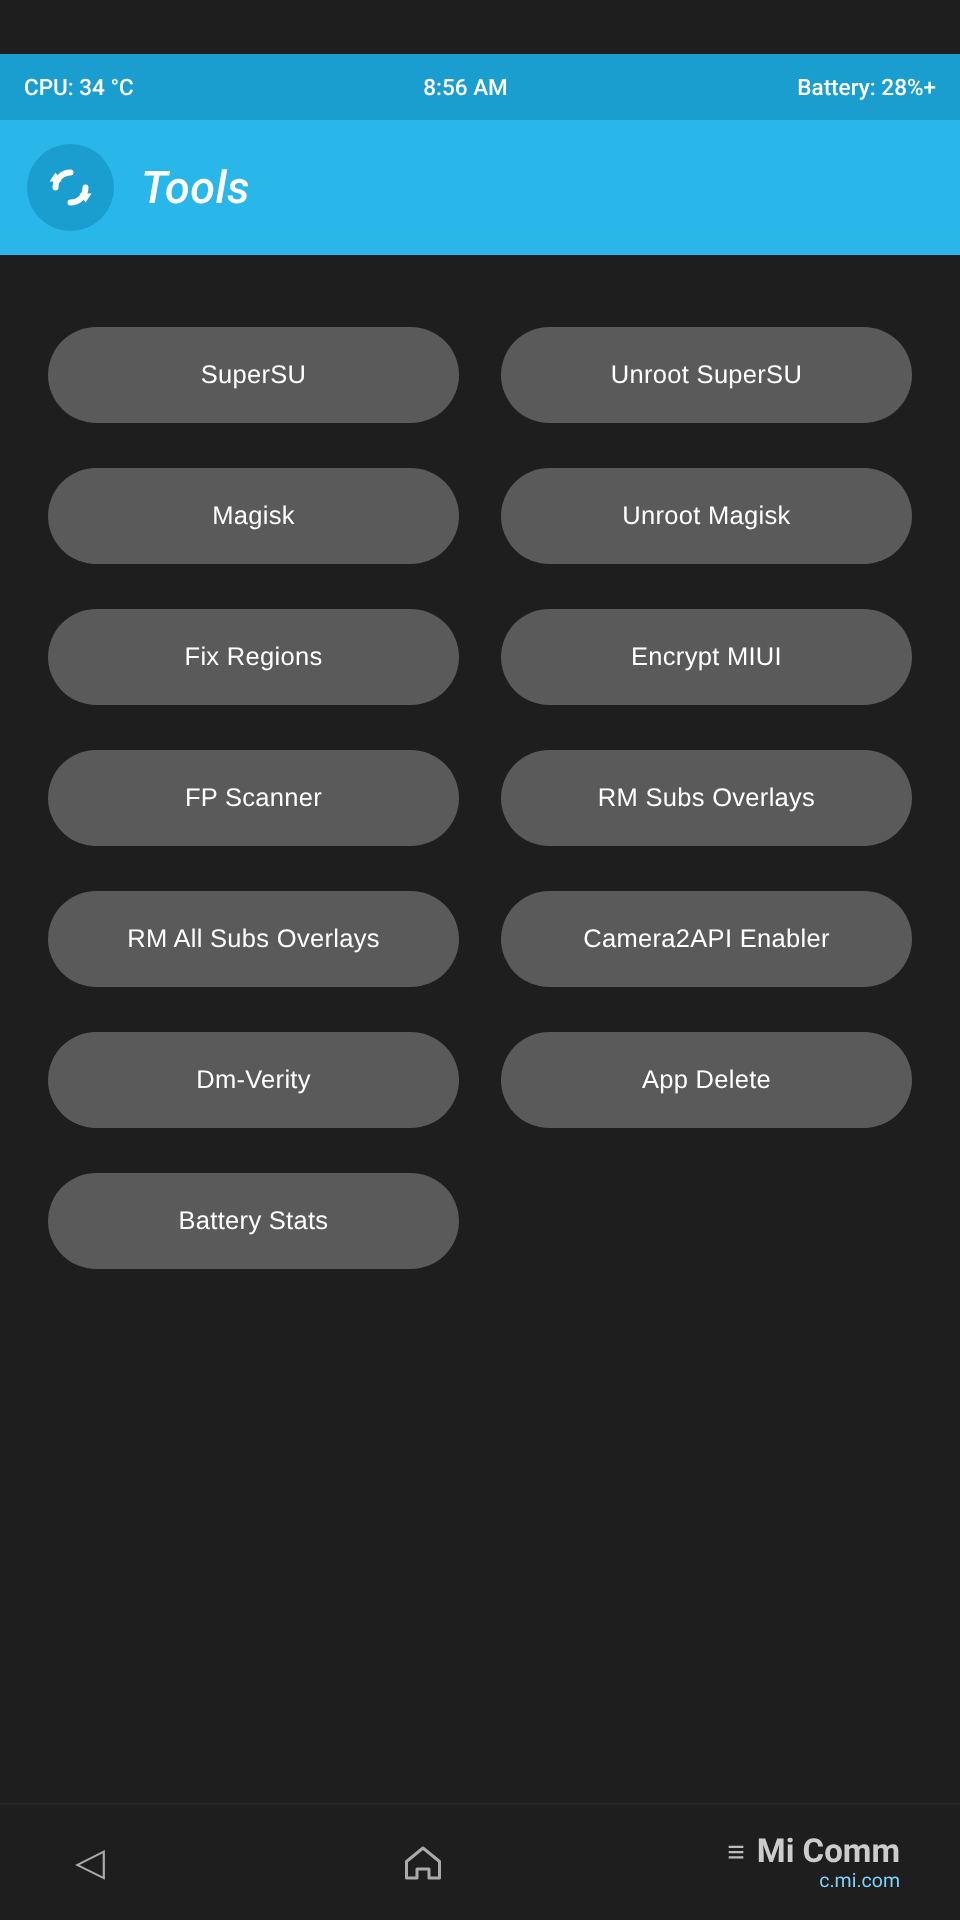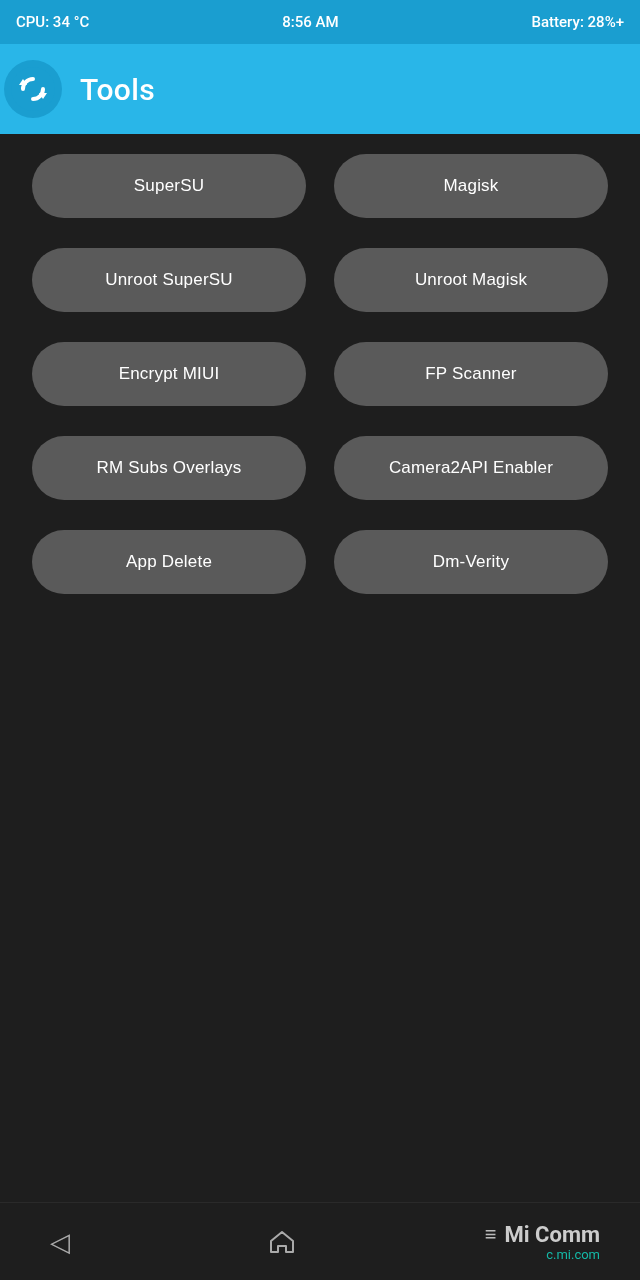--- a/index.html
+++ b/index.html
@@ -18,30 +18,32 @@
     
     #status-bar {
       background: #1a9ed0;
       display: flex;
       justify-content: space-between;
       align-items: center;
       padding: 8px 16px;
       height: 44px;
       font-size: 15px;
       font-weight: 500;
+      margin-top: 36px;
     }
 
     
     #header {
       background: #29b6e8;
       display: flex;
       align-items: center;
-      padding: 12px 4px;
+      padding: 12px 18px;
       height: 90px;
       gap: 18px;
+      font-style: italic;
     }
 
     #app-logo {
       width: 58px;
       height: 58px;
       background: #1a9ed0;
       border-radius: 50%;
       display: flex;
       align-items: center;
       justify-content: center;
@@ -60,21 +62,21 @@
     #header-title {
       font-size: 30px;
       font-weight: 500;
       color: white;
       letter-spacing: 0.3px;
     }
 
     
     #main-content {
       flex: 1;
-      padding: 20px 32px;
+      padding: 48px 32px;
       display: grid;
       grid-template-columns: 1fr 1fr;
       gap: 30px 28px;
       align-content: start;
     }
 
     .tool-button {
       background: #5a5a5a;
       border: none;
       border-radius: 50px;
@@ -121,21 +123,21 @@
       font-size: 22px;
       font-weight: bold;
       color: #cccccc;
       display: flex;
       align-items: center;
       gap: 4px;
     }
 
     #mi-comm-logo .mi-bottom {
       font-size: 13px;
-      color: #14b8a6;
+      color: #7dd3fc;
     }
 
     .hamburger-icon {
       font-size: 20px;
       color: #bbbbbb;
       margin-right: 4px;
     }
   </style>
 </head>
 <body>
@@ -159,29 +161,32 @@
       <polygon points="10,20 14,14 18,20" fill="white"></polygon>
 
       <polygon points="38,28 34,34 30,28" fill="white"></polygon>
     </svg>
   </div>
   <span id="header-title">Tools</span>
 </div>
 
 <div id="main-content">
 <button class="tool-button">SuperSU</button>
+    <button class="tool-button">Unroot SuperSU</button>
     <button class="tool-button">Magisk</button>
-    <button class="tool-button">Unroot SuperSU</button>
     <button class="tool-button">Unroot Magisk</button>
+    <button class="tool-button">Fix Regions</button>
     <button class="tool-button">Encrypt MIUI</button>
     <button class="tool-button">FP Scanner</button>
     <button class="tool-button">RM Subs Overlays</button>
+    <button class="tool-button">RM All Subs Overlays</button>
     <button class="tool-button">Camera2API Enabler</button>
+    <button class="tool-button">Dm-Verity</button>
     <button class="tool-button">App Delete</button>
-    <button class="tool-button">Dm-Verity</button>
+    <button class="tool-button">Battery Stats</button>
   </div>
 
 <div id="nav-bar">
   <div class="nav-icon">
     <span>◁</span>
   </div>
   <div class="nav-icon">
     <svg width="28" height="28" viewBox="0 0 28 28" fill="none" xmlns="http://www.w3.org/2000/svg">
       <path d="M14 4 L3 13 L3 24 L10 24 L10 18 L18 18 L18 24 L25 24 L25 13 Z" stroke="#aaaaaa" stroke-width="2" fill="none" stroke-linejoin="round"></path>
     </svg>

